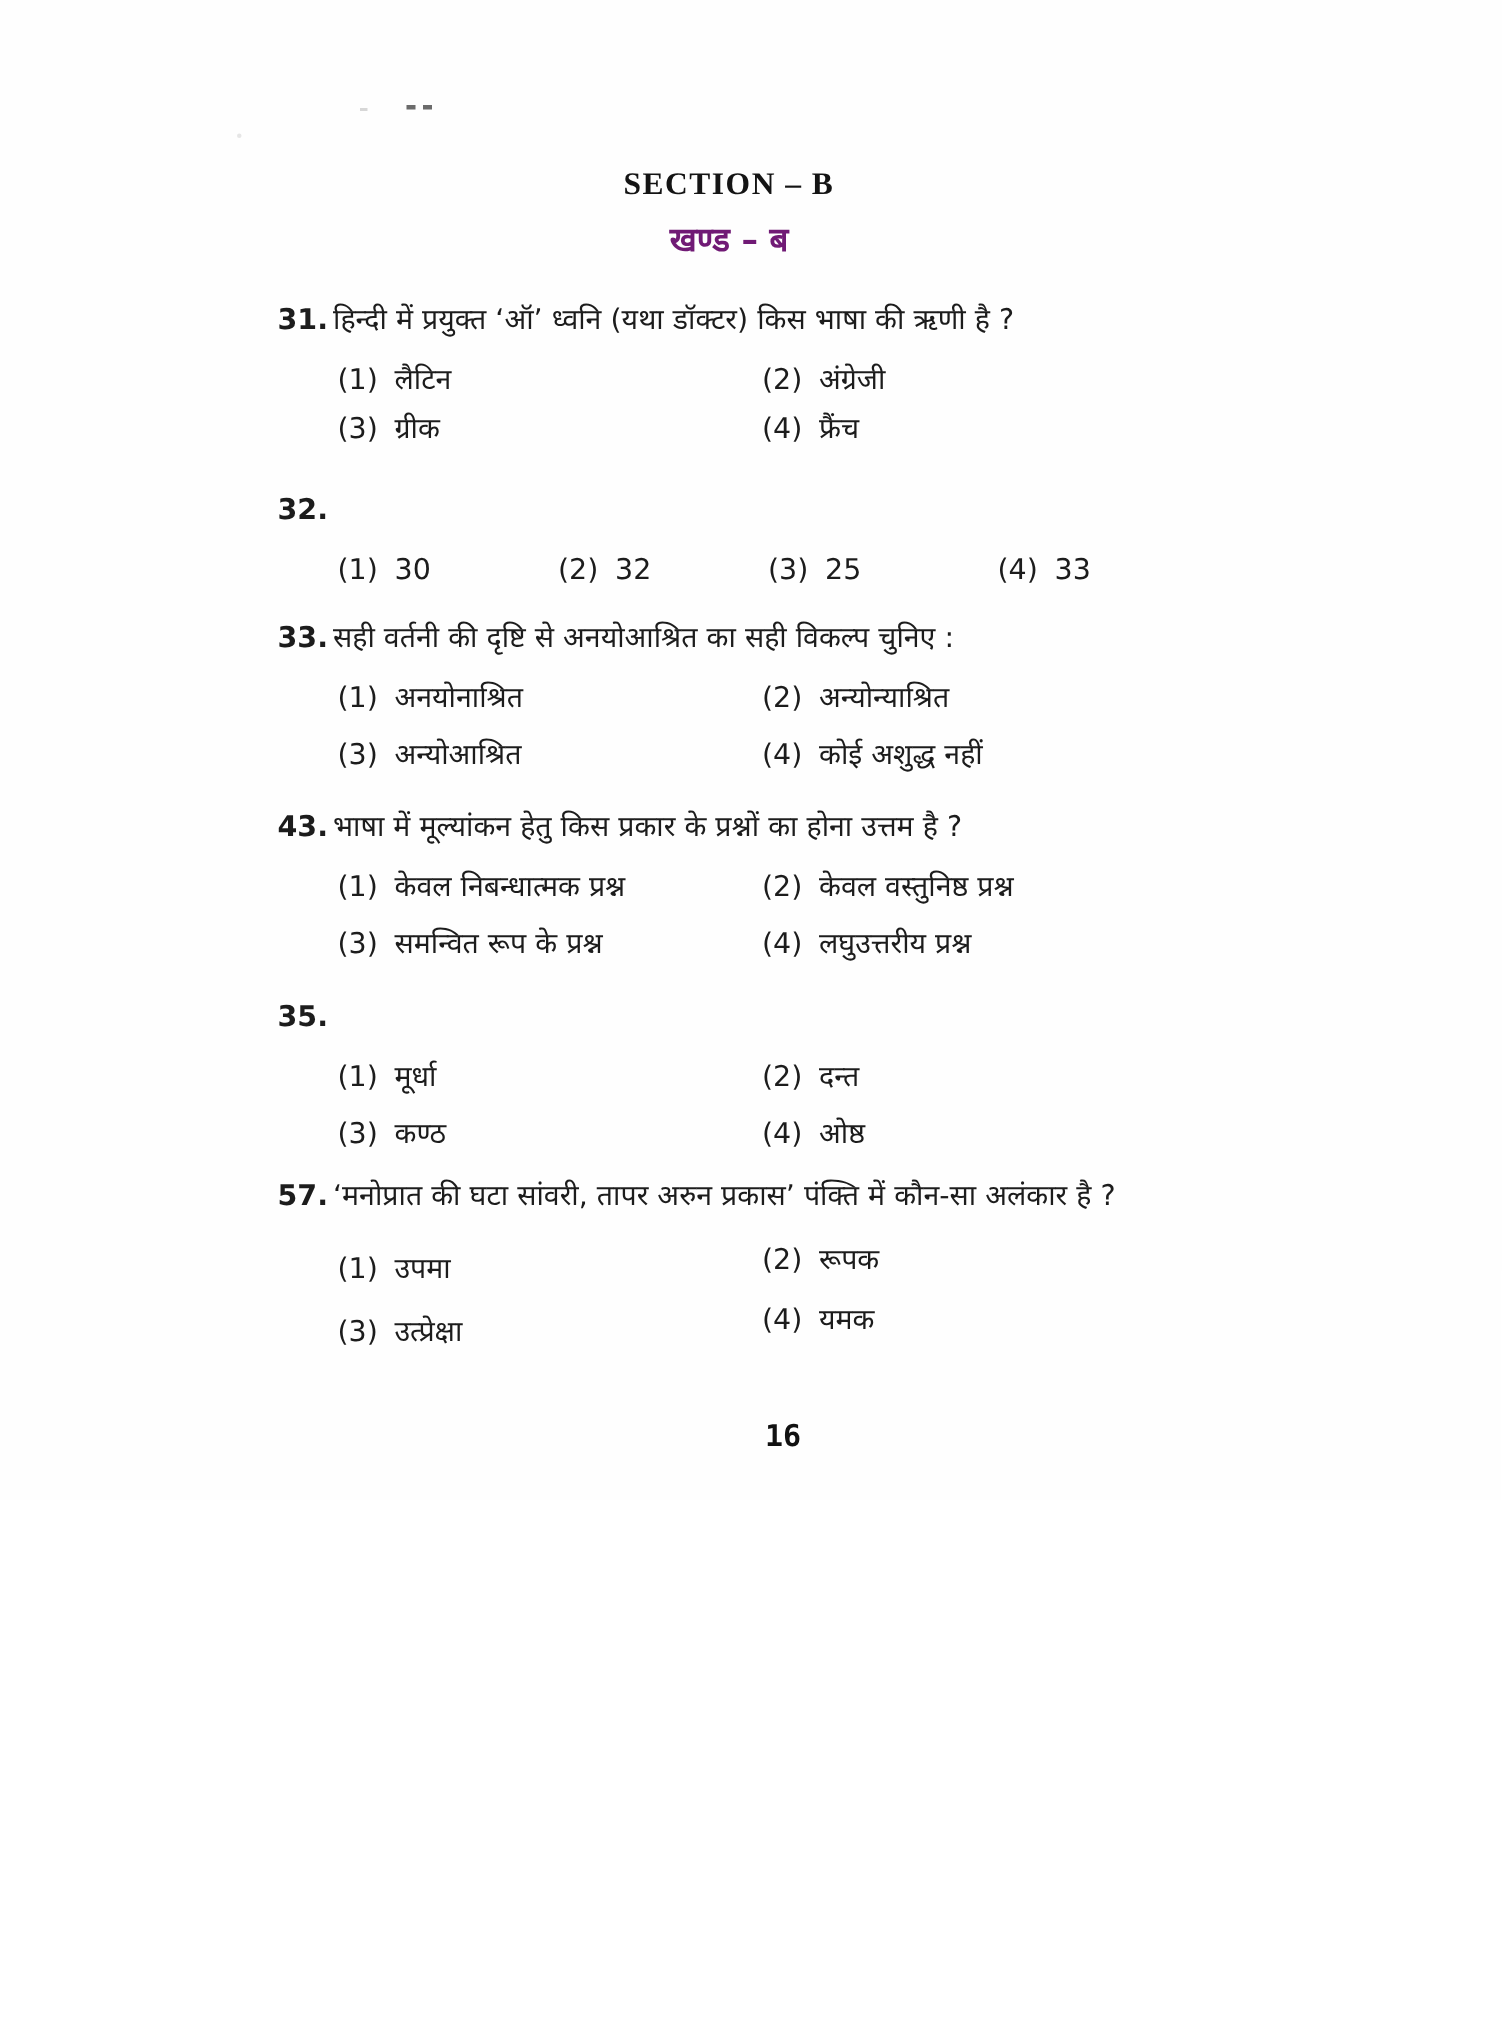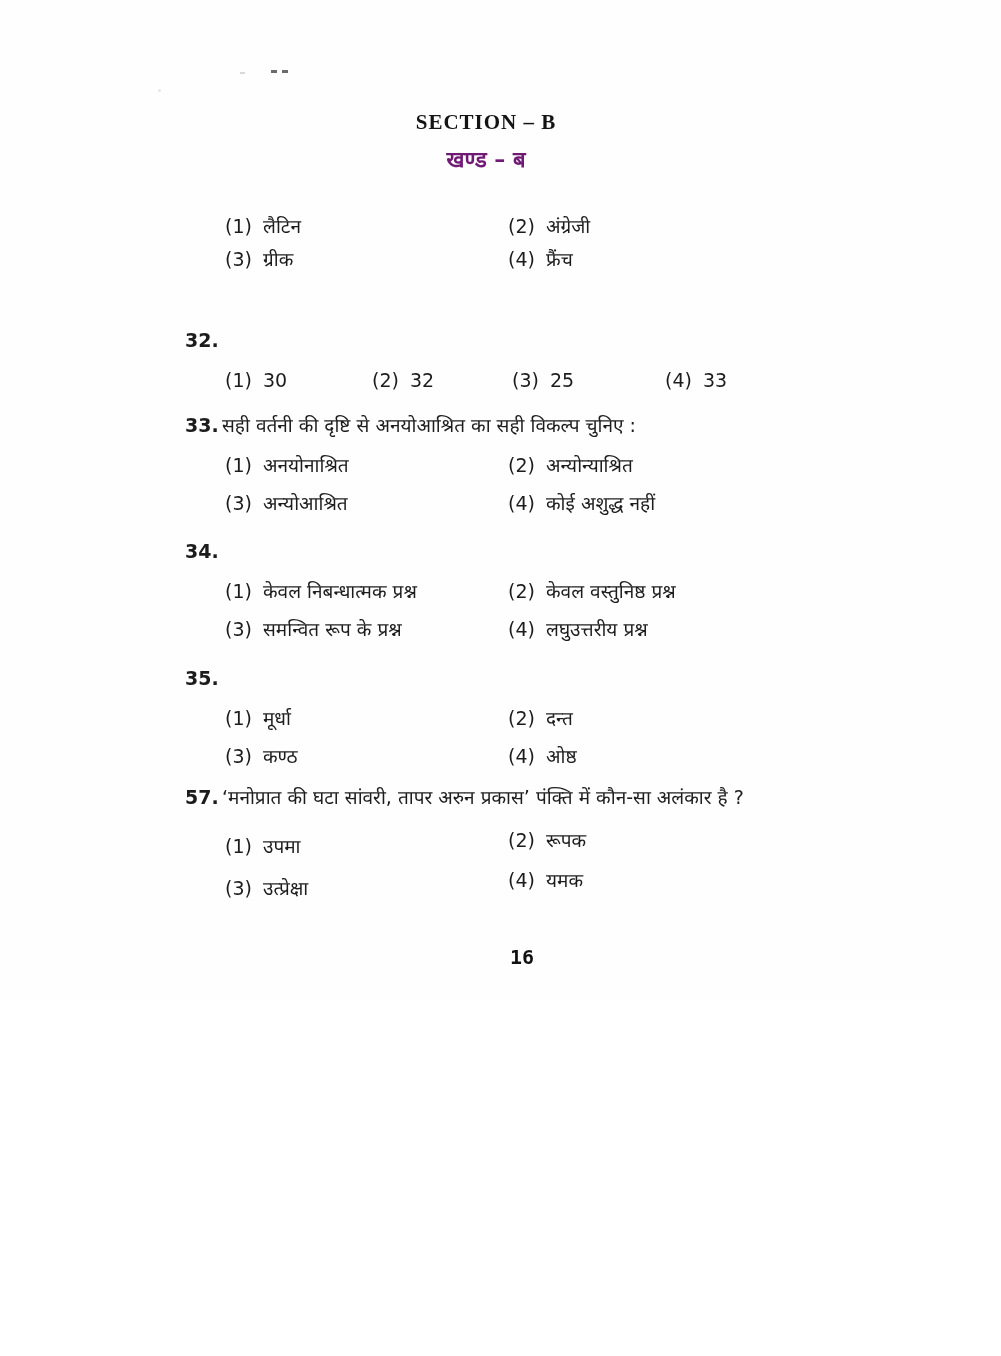--- a/index.html
+++ b/index.html
@@ -72,20 +72,24 @@
 
   <div class="artifact a1"></div>
   <div class="artifact a2"></div>
   <div class="artifact a3"></div>
   <div class="artifact a4"></div>
 
   <div class="heading-en">SECTION – B</div>
   <div class="heading-hi">खण्ड – ब</div>
 
   <div class="q" style="top:200px">
+    <div class="qline">
+      <span class="qnum">31.</span>
+      <span class="qtext">हिन्दी में प्रयुक्त ‘ऑ’ ध्वनि (यथा डॉक्टर) किस भाषा की ऋणी है ?</span>
+    </div>
     <div class="row first">
       <div class="opt c1">
         <span class="onum">(1)</span>
         <span class="olabel">लैटिन</span>
       </div>
       <div class="opt c2">
         <span class="onum">(2)</span>
         <span class="olabel">अंग्रेजी</span>
       </div>
     </div>
@@ -147,21 +151,22 @@
       </div>
       <div class="opt c2">
         <span class="onum">(4)</span>
         <span class="olabel">कोई अशुद्ध नहीं</span>
       </div>
     </div>
   </div>
 
   <div class="q" style="top:538px">
     <div class="qline">
-      <span class="qnum">34.</span>
+      <span class="qnum">43.</span>
+      <span class="qtext">भाषा में मूल्यांकन हेतु किस प्रकार के प्रश्नों का होना उत्तम है ?</span>
     </div>
     <div class="row first" style="height:38px">
       <div class="opt c1">
         <span class="onum">(1)</span>
         <span class="olabel">केवल निबन्धात्मक प्रश्न</span>
       </div>
       <div class="opt c2">
         <span class="onum">(2)</span>
         <span class="olabel">केवल वस्तुनिष्ठ प्रश्न</span>
       </div>

